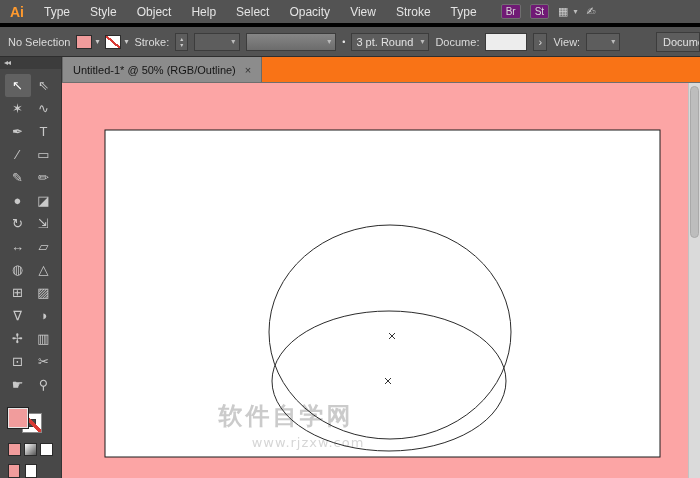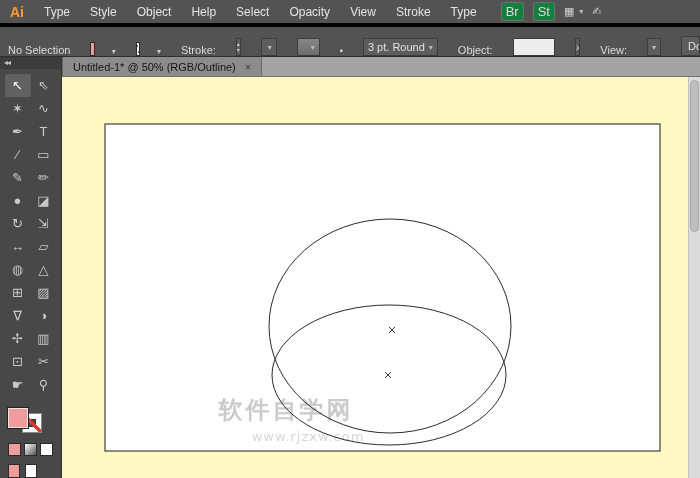--- a/index.html
+++ b/index.html
@@ -9,42 +9,42 @@
     background:#f2f2f2;-webkit-user-select:none;user-select:none;
   }
   .app{width:700px;height:478px;display:flex;flex-direction:column;}
 
   
   .menubar{height:27px;background:#535353;border-bottom:4px solid #000000;
     display:flex;align-items:center;padding:0 8px;color:#e4e4e4;font-size:12px;box-sizing:border-box;}
   .logo{color:#ff9a2e;font-weight:bold;font-size:14px;margin:0 10px 0 2px;}
   .menu{padding:0 10px;cursor:default;}
   .mb-right{margin-left:14px;display:flex;align-items:center;gap:9px;}
-  .mini-btn{border:1px solid #6f6f6f;background:#15803d;font-size:13px;padding:1px 4px;
+  .mini-btn{border:1px solid #6f6f6f;background:#701a75;font-size:10px;padding:1px 4px;
     border-radius:2px;color:#d8d8d8;}
   .mb-icon{color:#cfcfcf;font-size:11px;}
   .mb-caret{color:#bdbdbd;font-size:8px;margin-left:-4px;}
 
   
   .controlbar{height:30px;background:#535353;border-bottom:1px solid #2e2e2e;
-    display:flex;align-items:flex-end;padding:0 0 0 8px;gap:20px;color:#dcdcdc;font-size:11px;box-sizing:border-box;}
+    display:flex;align-items:center;padding:0 0 0 8px;gap:6px;color:#dcdcdc;font-size:11px;box-sizing:border-box;}
   .cb-label{white-space:nowrap;}
   .swatch{width:16px;height:14px;border:1px solid #2c2c2c;display:inline-block;position:relative;box-sizing:border-box;}
   .fill-pink{background:#f19c9c;}
   .stroke-none{background:#ffffff;}
   .slash-bg{background-image:linear-gradient(to top right,transparent 44%,#d83a34 44%,#d83a34 56%,transparent 56%);}
   .caret{font-size:8px;color:#c9c9c9;margin-left:-3px;}
   .spinner{width:13px;height:18px;background:#5d5d5d;border:1px solid #3c3c3c;display:flex;
     flex-direction:column;align-items:center;justify-content:center;font-size:6px;line-height:6px;color:#ccc;box-sizing:border-box;}
   .combo{height:18px;background:#5d5d5d;border:1px solid #3c3c3c;display:flex;align-items:center;
     font-size:11px;color:#e2e2e2;padding:0 4px;gap:4px;box-sizing:border-box;white-space:nowrap;}
   .combo .ccaret{font-size:8px;color:#bbb;margin-left:auto;}
   .w-sm{width:46px;}
   .w-profile{width:90px;background:linear-gradient(#868686,#6c6c6c);}
-  .w-brush{width:86px;}
+  .w-brush{width:78px;}
   .w-style{width:34px;}
   .bullet{color:#e8e8e8;font-size:9px;}
   .opacity-input{width:40px;height:18px;background:#ededed;border:1px solid #3a3a3a;color:#1a1a1a;
     font-size:14px;padding:0 20px;box-sizing:border-box;font-family:inherit;}
   .arrow-btn{width:14px;height:18px;display:flex;align-items:center;justify-content:center;color:#ddd;
     font-size:11px;border:1px solid #3c3c3c;background:#5d5d5d;box-sizing:border-box;}
   .doc-btn{margin-left:auto;height:20px;background:#5d5d5d;border:1px solid #3c3c3c;color:#e2e2e2;
     font-size:11px;padding:0 6px;white-space:nowrap;overflow:hidden;width:44px;box-sizing:border-box;
     display:flex;align-items:center;}
 
@@ -68,26 +68,26 @@
   .mini-row{display:flex;gap:3px;margin:10px 0 0 8px;}
   .mini{width:13px;height:13px;border:1px solid #2a2a2a;box-sizing:border-box;background:#fff;position:relative;}
   .mini-color{background:#f19c9c;}
   .mini-grad{background:linear-gradient(135deg,#ffffff,#555555);}
   .mini-row2{display:flex;gap:5px;margin:8px 0 0 8px;}
   .mini2{width:12px;height:14px;border:1px solid #2a2a2a;box-sizing:border-box;background:#f19c9c;}
   .mini2.none{background:#fff;}
 
   
   .main{flex:1;display:flex;flex-direction:column;min-width:0;}
-  .tabbar{height:20px;background:#a3a3a3;border-bottom:1px solid #6e6e6e;display:flex;box-sizing:border-box;}
+  .tabbar{height:26px;background:#f97316;border-bottom:1px solid #6e6e6e;display:flex;box-sizing:border-box;}
   .tab{height:100%;background:#8c8c8c;border-right:1px solid #6a6a6a;border-left:1px solid #6a6a6a;
     display:flex;align-items:center;gap:9px;padding:0 10px;font-size:11px;color:#151515;box-sizing:border-box;}
   .tab-close{font-size:11px;color:#333;}
 
-  .canvas{flex:1;position:relative;background:#fef9c3;min-height:0;overflow:hidden;}
+  .canvas{flex:1;position:relative;background:#fca5a5;min-height:0;overflow:hidden;}
   svg text{font-family:"DejaVu Sans","Liberation Sans",sans-serif;}
   .vscroll{position:absolute;right:0;top:0;bottom:0;width:12px;background:#dadada;border-left:1px solid #c2c2c2;box-sizing:border-box;}
   .vthumb{position:absolute;top:3px;left:1px;right:1px;height:150px;background:#bdbdbd;border-radius:5px;border:1px solid #a9a9a9;}
 </style>
 </head>
 <body>
 
 <div class="app">
 
   <div class="menubar">
@@ -125,21 +125,21 @@
       <span class="ccaret">▾</span>
     </span>
     <span class="combo w-profile">
       <span class="ccaret">▾</span>
     </span>
     <span class="bullet">•</span>
     <span class="combo w-brush">
       <span>3 pt. Round</span>
       <span class="ccaret">▾</span>
     </span>
-    <span class="cb-label">Object:</span>
+    <span class="cb-label">Docume:</span>
     <input class="opacity-input" value="100%" style="">
     <span class="arrow-btn">›</span>
     <span class="cb-label">View:</span>
     <span class="combo w-style">
       <span class="ccaret">▾</span>
     </span>
     <span class="doc-btn">Docume</span>
   </div>
 
   <div class="workspace">

